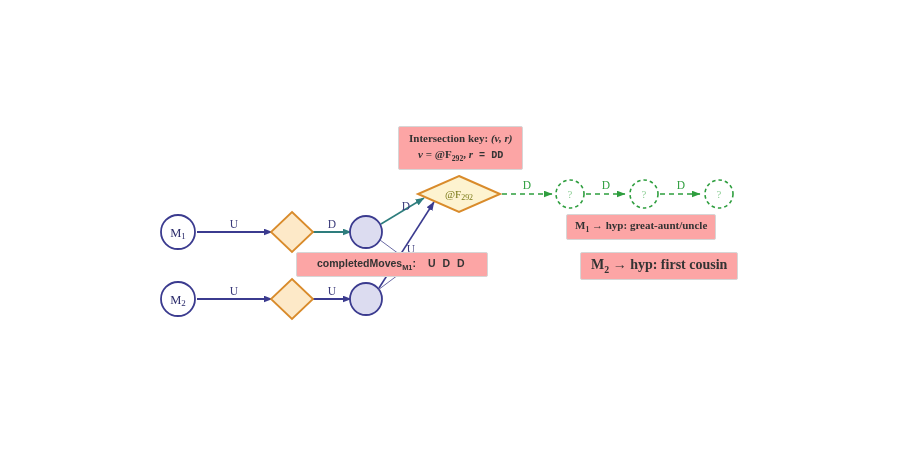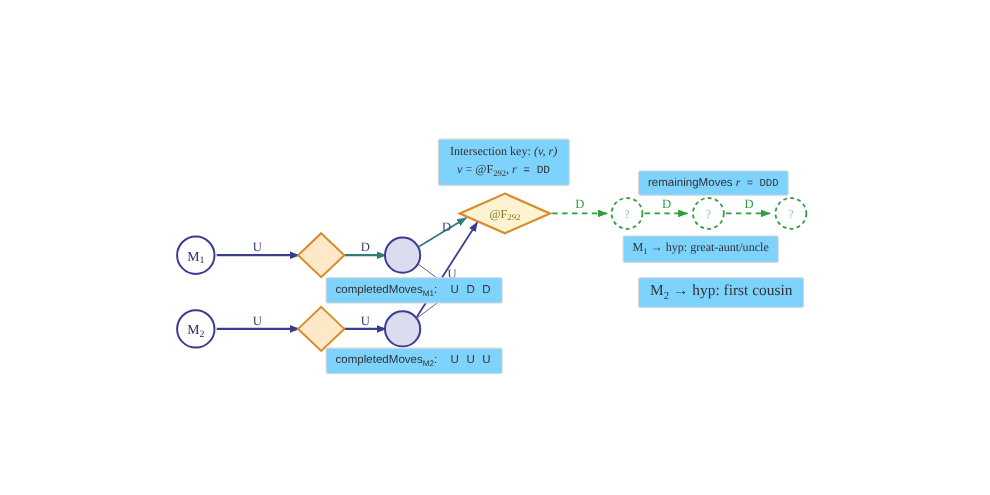--- a/index.html
+++ b/index.html
@@ -57,26 +57,27 @@
     fill: #8fcf98;
   }
   .sub {
     font-size: 0.72em;
     baseline-shift: -22%;
   }
   
   .box {
     position: absolute;
     box-sizing: border-box;
-    background: #7dd3fc;
+    background: #fca5a5;
     border: 1px solid #d6d6d6;
     border-radius: 2px;
     color: #333333;
     white-space: nowrap;
     line-height: 1.35;
+    font-weight: bold;
   }
   .box-serif {
     font-family: "Liberation Serif", serif;
   }
   .box-sans {
     font-family: "Liberation Sans", sans-serif;
   }
   .box sub {
     font-size: 0.7em;
   }
@@ -100,21 +101,21 @@
   }
   #remaining-box {
     left: 580px;
     top: 155px;
     padding: 3px 8px;
     font-size: 10.5px;
   }
   #cm1-box {
     left: 296px;
     top: 252px;
-    padding: 3px 8px;
+    padding: 3px 20px;
     font-size: 10.5px;
   }
   #cm2-box {
     left: 296px;
     top: 316px;
     padding: 3px 8px;
     font-size: 10.5px;
   }
   .moves-seq {
     margin-left: 12px;
@@ -216,23 +217,21 @@
       <line x1="380" y1="240" x2="399" y2="254" stroke="#5a5a9a" stroke-width="0.9"></line>
       <line x1="378" y1="290" x2="402" y2="272" stroke="#5a5a9a" stroke-width="0.9"></line>
     </g>
   </svg>
 
   <div class="box box-serif" id="key-box">
     <div class="line1"><span>Intersection key: </span><span class="ital">(v, r)</span></div>
     <div class="line2"><span class="ital">v</span><span> = </span><span>@F</span><sub>292</sub><span>,  </span><span class="ital">r</span><span class="mono"> = DD</span></div>
   </div>
 
-  <div class="box box-sans" id="remaining-box"><span>remainingMoves </span><span class="ital box-serif">r</span><span class="mono"> = DDD</span></div>
 
   <div class="box box-sans" id="cm1-box"><span>completedMoves</span><sub>M1</sub><span>:</span><span class="moves-seq">U D D</span></div>
 
-  <div class="box box-sans" id="cm2-box"><span>completedMoves</span><sub>M2</sub><span>:</span><span class="moves-seq">U U U</span></div>
 
   <div class="box box-serif" id="hyp1-box"><span>M</span><sub>1</sub><span> → hyp:  </span><span>great-aunt/uncle</span></div>
 
   <div class="box box-serif" id="hyp2-box"><span>M</span><sub>2</sub><span> → hyp:  </span><span>first cousin</span></div>
 
 </div>
 
 </body></html>

